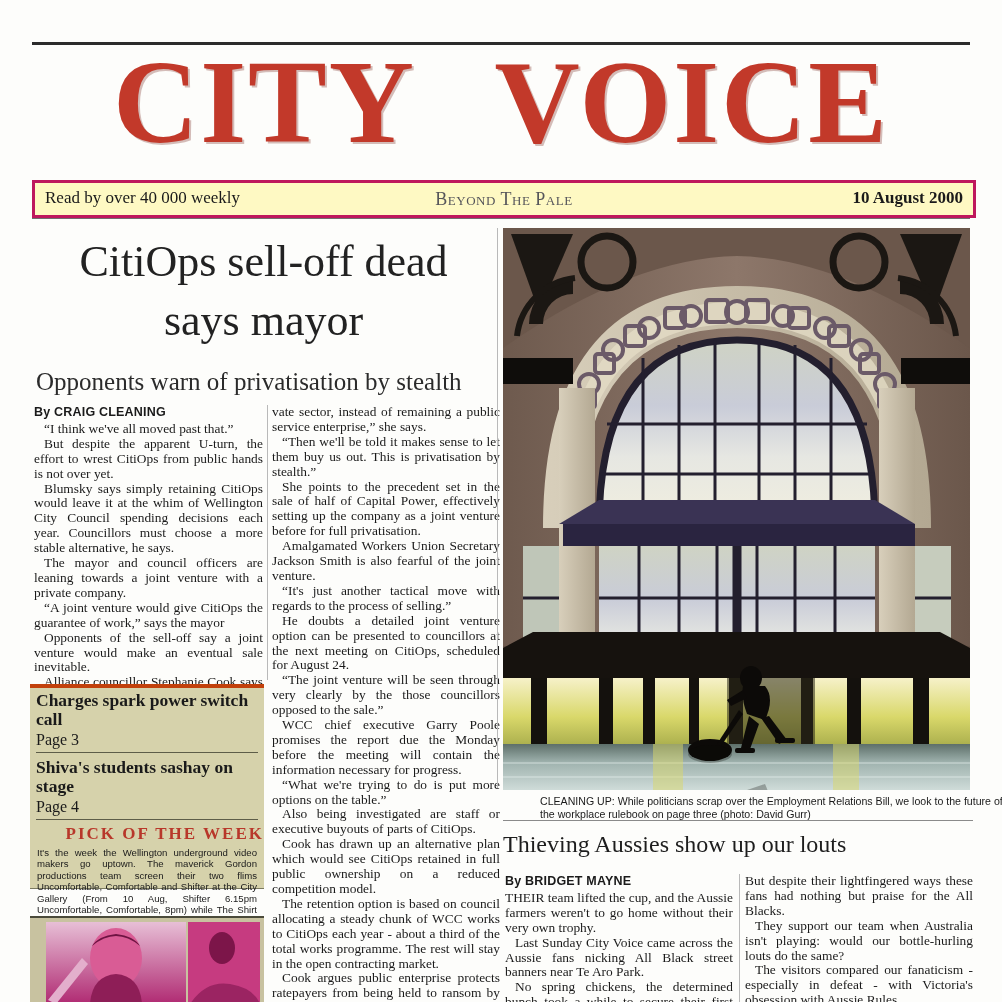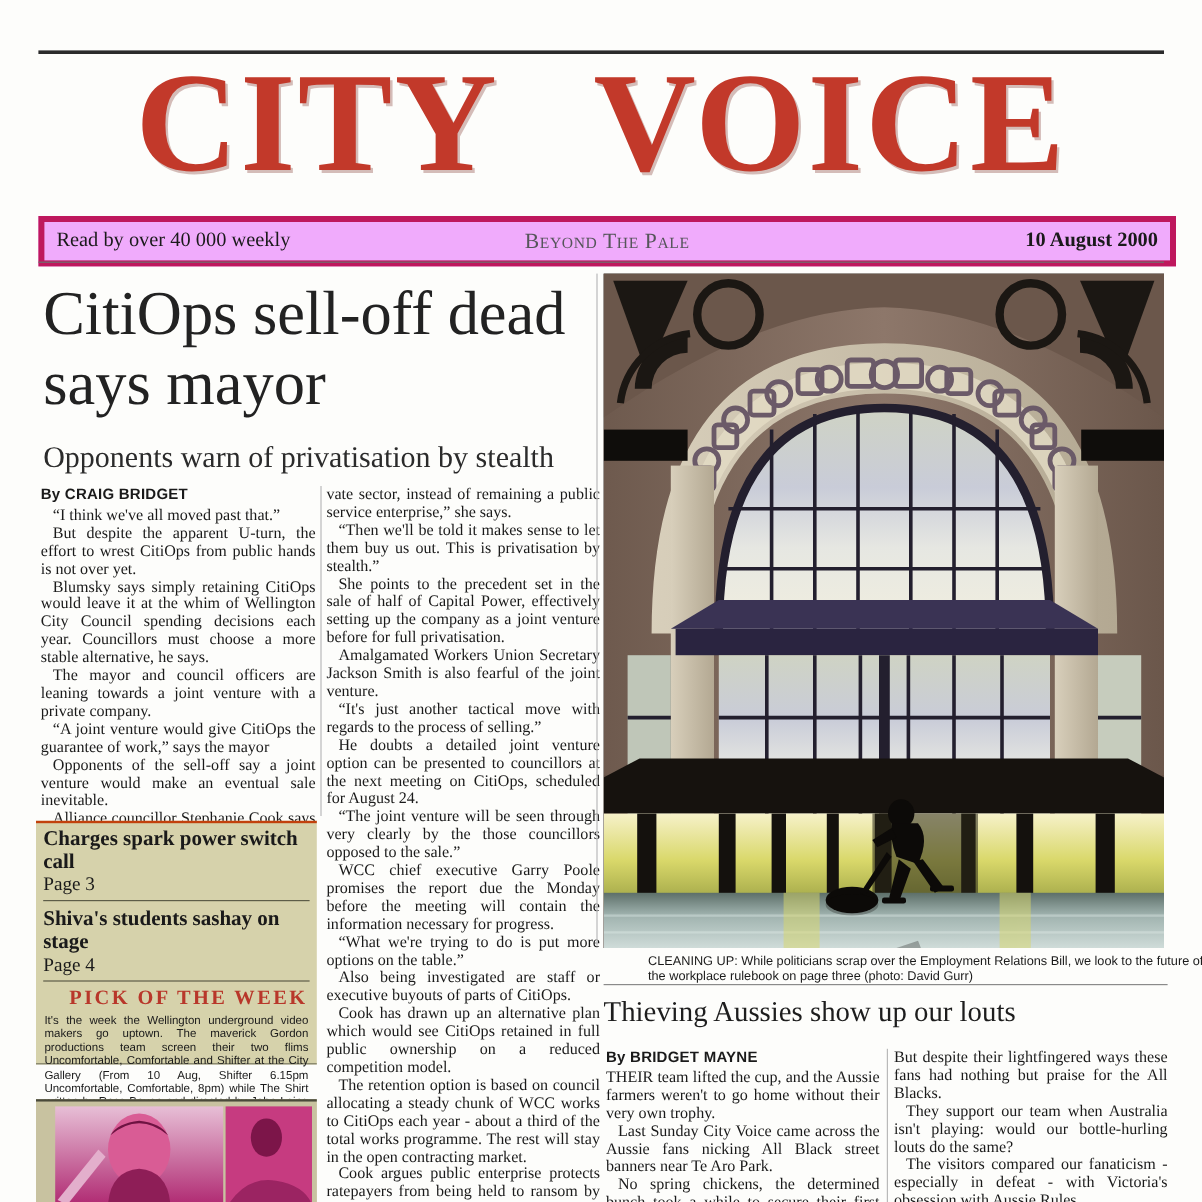--- a/index.html
+++ b/index.html
@@ -8,52 +8,52 @@
   .page{position:relative;width:1002px;height:1002px;background:#fdfdfb;}
 
   
   .rule-top{position:absolute;left:32px;top:42px;width:938px;height:3px;background:#2b2b2b;}
   .masthead{position:absolute;left:0;top:44px;width:1002px;text-align:center;}
   .masthead-title{font-family:"Liberation Serif", serif;font-weight:700;
       font-size:118px;line-height:118px;letter-spacing:2px;
       color:#C2392A;text-shadow:2px 2px 0 rgba(120,40,30,.30);}
 
   .infobar{position:absolute;left:32px;top:180px;width:938px;height:32px;
-      border:5px solid #be185d;background:#f0abfc;}
+      border:3px solid #be185d;background:#fef9c3;}
   .infobar-inner{position:relative;width:100%;height:100%;}
   .infobar .left{position:absolute;left:10px;top:5px;font-size:17px;}
   .infobar .mid{position:absolute;left:0;right:0;top:6px;text-align:center;
       font-size:18px;color:#55555a;font-variant:small-caps;letter-spacing:.5px;}
   .infobar .right{position:absolute;right:10px;top:5px;font-size:17px;font-weight:700;}
   .rule-under-info{position:absolute;left:32px;top:218px;width:938px;height:1px;background:#6f6f6f;}
 
   
   .lead-head{position:absolute;left:36px;top:232px;width:455px;
-      font-size:52px;line-height:59px;font-weight:400;color:#222;}
+      font-size:44px;line-height:59px;font-weight:400;color:#222;text-align:center;}
   .lead-sub{position:absolute;left:36px;top:368px;width:460px;
       font-size:25px;line-height:28px;color:#2b2b2b;}
 
   .byline{font-family:"Liberation Sans", sans-serif;font-weight:700;
       font-size:12.5px;letter-spacing:.2px;margin:0 0 2px 0;}
 
   .col{position:absolute;font-size:13.4px;line-height:14.9px;text-align:justify;
        -webkit-hyphens:auto;hyphens:auto;}
   .col p{margin:0;text-indent:10px;}
   .col p.first{text-indent:0;}
 
   #col1{left:34px;top:405px;width:229px;}
   #col2{left:272px;top:405px;width:228px;}
 
   
   .promo{position:absolute;left:30px;top:684px;width:234px;height:200px;
-      background:#D6D2AB;border-top:2px solid #c2410c;border-bottom:1px solid #7a7a60;}
+      background:#D6D2AB;border-top:4px solid #c2410c;border-bottom:1px solid #7a7a60;}
   .promo .ph{font-size:17.5px;font-weight:700;padding:3px 6px 1px 6px;line-height:19px;}
   .promo .pg{font-size:16px;padding:1px 6px 2px 6px;}
   .promo .hr{height:1px;background:#5d5d48;margin:1px 6px 2px 6px;}
-  .promo .pick{text-align:center;color:#B8372A;font-weight:700;font-size:17px;
+  .promo .pick{text-align:right;color:#B8372A;font-weight:700;font-size:17px;
       letter-spacing:2px;padding:2px 0 3px 0;margin-left:20px;}
   .promo .body{font-family:"Liberation Sans", sans-serif;font-size:9.6px;
       line-height:11.4px;padding:0 7px;text-align:justify;}
   .promo .body p{margin:0 0 3px 0;}
 
   .duotone{position:absolute;left:30px;top:916px;width:234px;height:86px;
       border-top:2px solid #4a4a3a;overflow:hidden;background:#C8C2A0;}
   .duo-canvas{position:absolute;inset:0;}
 
   
@@ -92,21 +92,21 @@
       <div class="mid">Beyond The Pale</div>
       <div class="right">10 August 2000</div>
     </div>
   </div>
   <div class="rule-under-info"></div>
 
   <div class="lead-head">CitiOps sell-off dead says mayor</div>
   <div class="lead-sub">Opponents warn of privatisation by stealth</div>
 
   <div class="col" id="col1">
-    <div class="byline">By CRAIG BRIDGET</div>
+    <div class="byline">By CRAIG CLEANING</div>
     <div>
         <p>“I think we've all moved past that.”</p>
         <p>But despite the apparent U-turn, the effort to wrest CitiOps from public hands is not over yet.</p>
         <p>Blumsky says simply retaining CitiOps would leave it at the whim of Wellington City Council spending decisions each year. Councillors must choose a more stable alternative, he says.</p>
         <p>The mayor and council officers are leaning towards a joint venture with a private company.</p>
         <p>“A joint venture would give CitiOps the guarantee of work,” says the mayor</p>
         <p>Opponents of the sell-off say a joint venture would make an eventual sale inevitable.</p>
         <p>Alliance councillor Stephanie Cook says the joint venture option is a privatisation assault in disguise.</p>
         <p>“The argument for sell-off will be so much simpler. CitiOps will become enmeshed in the pri-</p>
       </div>

